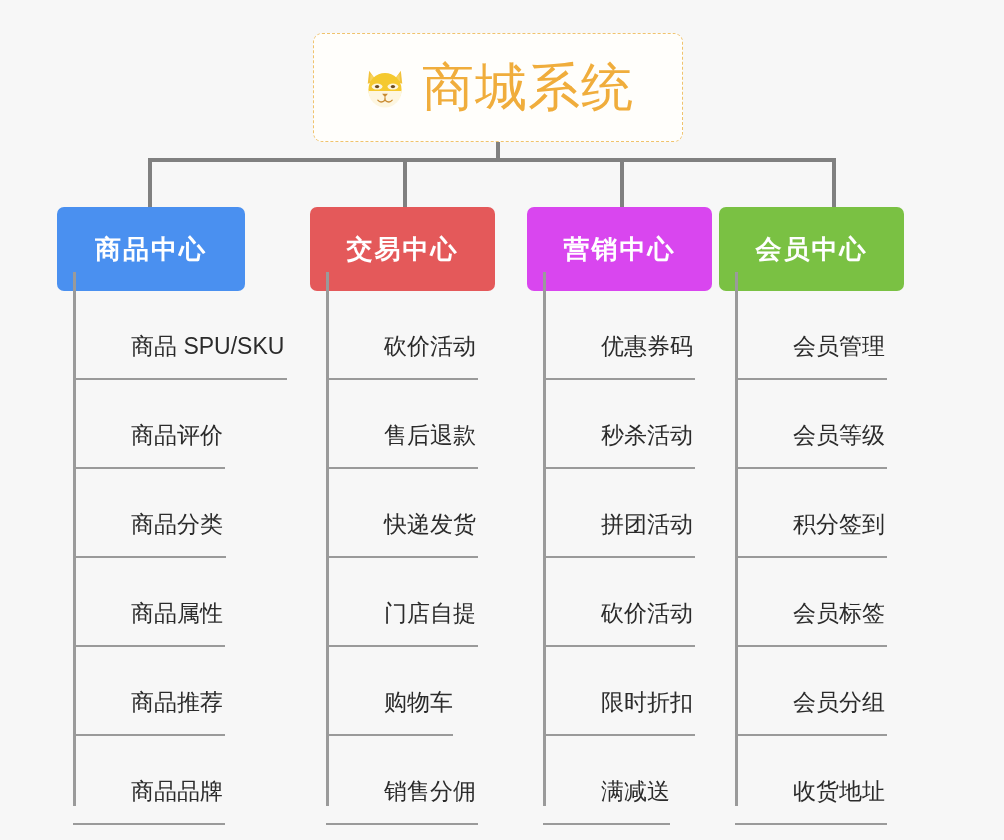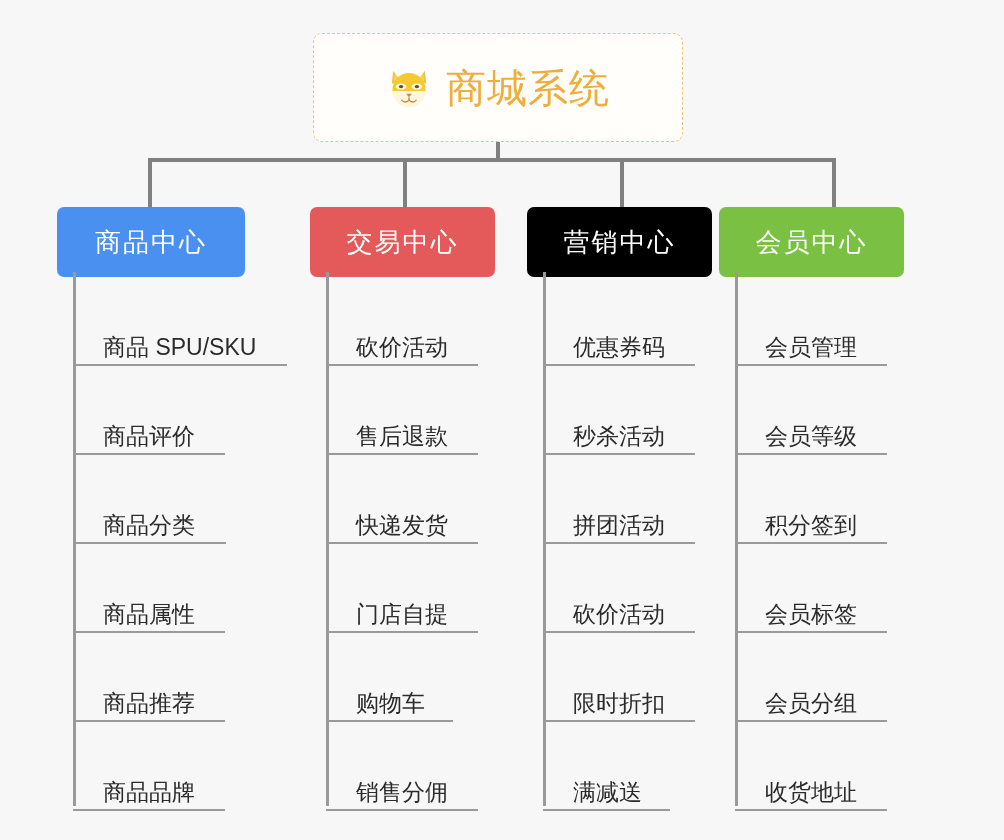--- a/index.html
+++ b/index.html
@@ -31,24 +31,25 @@
     background: #fffefb;
     border: 1px dashed #f0c36d;
     border-radius: 9px;
     display: flex;
     align-items: center;
     justify-content: center;
     gap: 14px;
   }
   .root-title {
     color: #f0ad3c;
-    font-size: 40px;
+    font-size: 52px;
     line-height: 1;
     letter-spacing: 1px;
     white-space: nowrap;
+    font-family: Liberation Serif, serif;
   }
   .root-icon {
     width: 46px;
     height: 46px;
     flex: 0 0 46px;
     display: block;
   }
 
   
   .conn {
@@ -77,29 +78,30 @@
   .drop-3 { left: 620px; }
   .drop-4 { left: 832px; }
 
   
   .column {
     position: absolute;
     top: 207px;
   }
   .cat-header {
     position: relative;
-    height: 70px;
+    height: 84px;
     border-radius: 7px;
     display: flex;
     align-items: center;
     justify-content: center;
     color: #ffffff;
     font-size: 26px;
     letter-spacing: 2px;
     box-sizing: border-box;
+    font-weight: bold;
   }
 
   
   .rail {
     position: absolute;
     left: 16px;
     top: 65px;
     width: 3px;
     background: #9a9a9a;
   }
@@ -117,22 +119,22 @@
   }
   .leaf-underline {
     position: absolute;
     left: 16px;
     bottom: 0;
     height: 2px;
     background: #9a9a9a;
   }
   .leaf-label {
     position: relative;
-    margin-left: 46px;
-    padding-bottom: 6px;
+    margin-left: 74px;
+    padding-bottom: 21px;
     font-size: 23px;
     color: #2b2b2b;
     white-space: nowrap;
     line-height: 1.1;
   }
 </style>
 </head>
 <body style="background: rgb(247, 247, 247);">
 
 <div id="chart-root">
@@ -225,21 +227,21 @@
         <span class="leaf-underline" style="width: 127px;"></span>
       </div>
       <div class="leaf">
         <span class="leaf-label">销售分佣</span>
         <span class="leaf-underline" style="width: 152px;"></span>
       </div>
     </div>
   </div>
 
   <div class="column" id="col-2" style="left:527px;width:185px;">
-    <div class="cat-header" style="background: #000000;">
+    <div class="cat-header" style="background: #d946ef;">
       <span>营销中心</span>
     </div>
     <div class="rail" style="height: 534px;"></div>
     <div class="leaf-list">
       <div class="leaf">
         <span class="leaf-label">优惠券码</span>
         <span class="leaf-underline" style="width: 152px;"></span>
       </div>
       <div class="leaf">
         <span class="leaf-label">秒杀活动</span>

